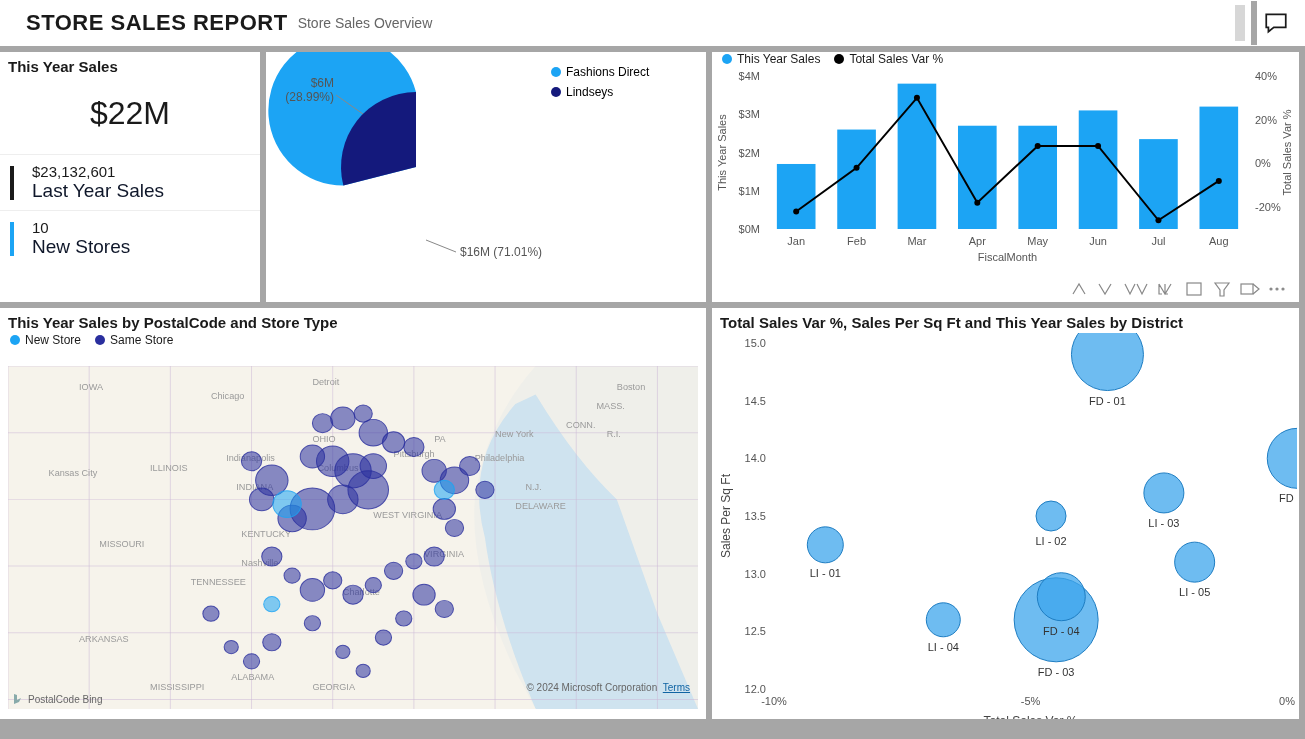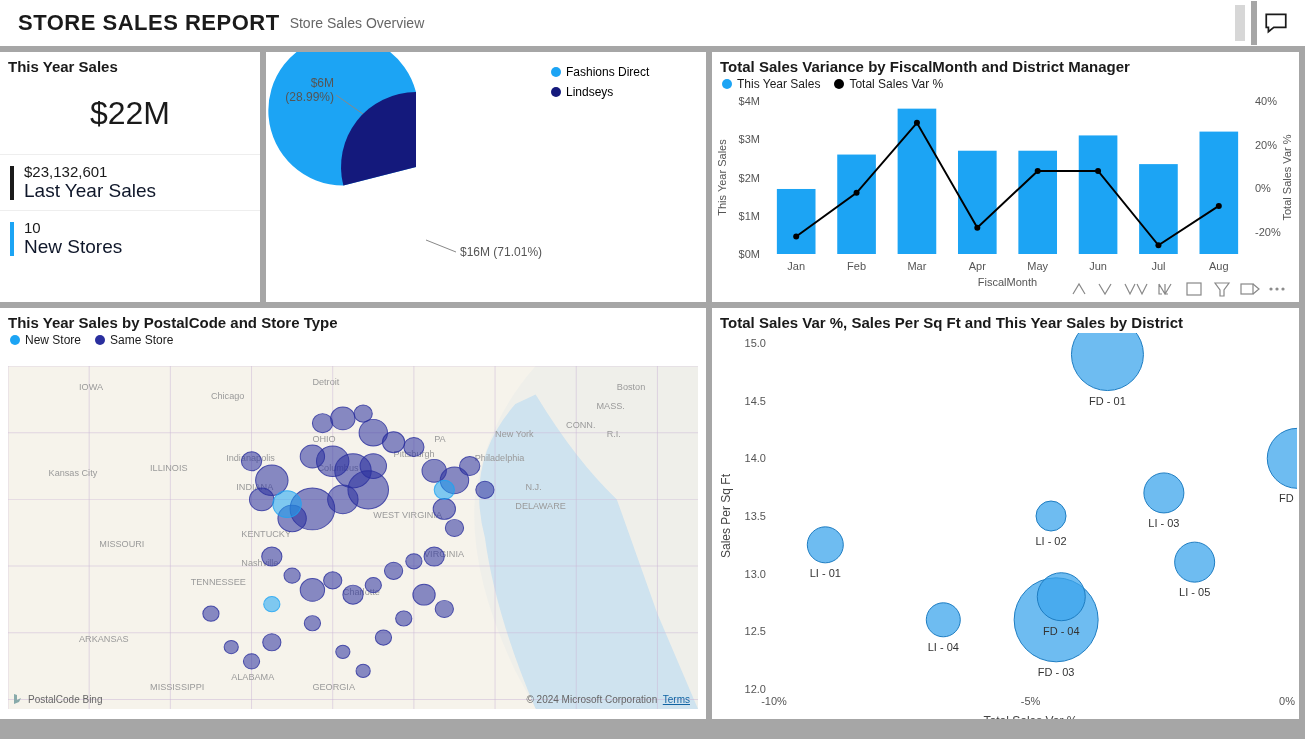--- a/index.html
+++ b/index.html
@@ -1,45 +1,45 @@
 <!DOCTYPE html>
 <html><head>
 <meta charset="utf-8">
 <style>
   html,body{margin:0;padding:0;font-family:"Segoe UI",Arial,sans-serif;background:#fff;color:#1a1a1a}
   *{box-sizing:border-box}
   .report{width:1305px;height:739px;position:relative;background:#a6a6a6}
   .topbar{background:#fff;height:52px;display:flex;align-items:center;padding:0 10px;border-bottom:6px solid #a6a6a6}
-  .topbar h1{font-size:22px;font-weight:700;margin:0 10px 0 8px;letter-spacing:.5px}
+  .topbar h1{font-size:22px;font-weight:700;margin:0 10px 0 16px;letter-spacing:.5px}
   .topbar .sub{font-size:14px;color:#666}
   .topbar .spacer{flex:1}
   .comment-btn{width:44px;height:44px;display:flex;align-items:center;justify-content:center;border-left:6px solid #a6a6a6}
   .grid{display:grid;grid-template-columns:260px 440px 1fr;grid-template-rows:250px 1fr;gap:6px;padding:0 6px 20px 0;height:calc(100% - 52px)}
   .tile{background:#fff;position:relative;overflow:hidden}
   .tile-title{font-size:15px;font-weight:700;padding:6px 8px 2px}
   
   .kpi{grid-column:1;grid-row:1;display:flex;flex-direction:column}
   .kpi .val{font-size:32px;font-weight:400;text-align:center;margin:18px 0 22px}
-  .kpi .row{display:flex;align-items:center;padding:8px 10px;gap:10px;border-top:1px solid #eee}
+  .kpi .row{display:flex;align-items:center;padding:8px 10px;gap:18px;border-top:1px solid #eee}
   .kpi .row .bar{width:4px;height:34px;background:#1a1a1a}
   .kpi .row.blue .bar{background:#1ca4f4}
   .kpi .row .main{font-size:15px}
   .kpi .row .lab{font-size:19px;color:#0f172a}
   
   .pie-tile{grid-column:2;grid-row:1}
   .variance-tile{grid-column:3;grid-row:1}
   .map-tile{grid-column:1/3;grid-row:2}
   .scatter-tile{grid-column:3;grid-row:2}
   svg text{font-family:"Segoe UI",Arial,sans-serif}
   .legend{display:flex;gap:14px;padding:0 10px 4px;font-size:12px;align-items:center}
   .legend .item{display:flex;align-items:center;gap:5px}
   .legend .dot{width:10px;height:10px;border-radius:50%}
   .map-img{position:absolute;left:8px;right:8px;top:58px;bottom:10px;background:#dceaf4;overflow:hidden}
   .map-credits{position:absolute;left:4px;bottom:4px;font-size:10px;color:#666;display:flex;align-items:center;gap:4px}
-  .map-terms{position:absolute;right:8px;bottom:4px;font-size:10px;color:#666}
+  .map-terms{position:absolute;right:8px;bottom:16px;font-size:10px;color:#666}
   .map-terms a{color:#1064a3}
 </style>
 </head>
 <body>
 
 <div class="report">
 
   <div class="topbar">
     <h1>STORE SALES REPORT</h1>
     <span class="sub">Store Sales Overview</span>
@@ -85,21 +85,20 @@
           <g transform="translate(290,20)">
             <circle cx="0" cy="0" r="5" fill="#1ca4f4"></circle>
             <text x="10" y="4" font-size="12">Fashions Direct</text>
             <circle cx="0" cy="20" r="5" fill="#14197c"></circle>
             <text x="10" y="24" font-size="12">Lindseys</text>
           </g>
         </svg>
     </div>
 
     <div class="tile variance-tile">
-      <div class="tile-title">Total Sales Variance by FiscalMonth and District Manager</div>
       <div class="legend">
         <div class="item">
             <span class="dot" style="background:#1ca4f4"></span>
             <span>This Year Sales</span>
           </div>
         <div class="item">
             <span class="dot" style="background:#000"></span>
             <span>Total Sales Var %</span>
           </div>
       </div>

